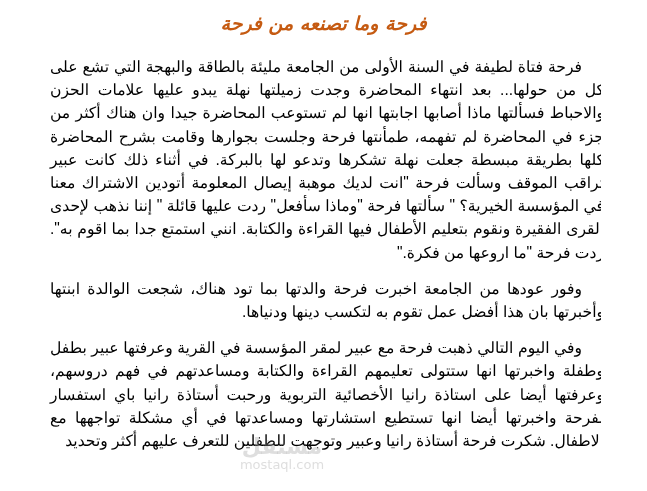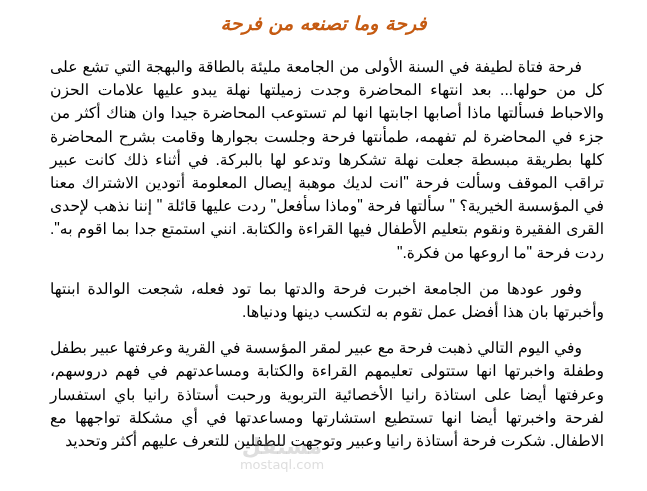--- a/index.html
+++ b/index.html
@@ -14,21 +14,20 @@
     position: relative;
   }
   .page {
     position: absolute;
     left: 0;
     top: 0;
     width: 601px;
     height: 491px;
     overflow: hidden;
     direction: rtl;
-    padding-left: 20px;
   }
   .title {
     position: absolute;
     top: 8px;
     left: 0;
     width: 647px;
     text-align: center;
     font-family: "DejaVu Serif", serif;
     font-weight: bold;
     font-style: italic;
@@ -75,21 +74,21 @@
   }
 </style>
 </head>
 <body>
 
 <div class="page">
   <div class="title">فرحة وما تصنعه من فرحة</div>
 
   <div class="body-text">
     <p>فرحة فتاة لطيفة في السنة الأولى من الجامعة مليئة بالطاقة والبهجة التي تشع على كل من حولها... بعد انتهاء المحاضرة وجدت زميلتها نهلة يبدو عليها علامات الحزن والاحباط فسألتها ماذا أصابها اجابتها انها لم تستوعب المحاضرة جيدا وان هناك أكثر من جزء في المحاضرة لم تفهمه، طمأنتها فرحة وجلست بجوارها وقامت بشرح المحاضرة كلها بطريقة مبسطة جعلت نهلة تشكرها وتدعو لها بالبركة. في أثناء ذلك كانت عبير تراقب الموقف وسألت فرحة "انت لديك موهبة إيصال المعلومة أتودين الاشتراك معنا في المؤسسة الخيرية؟ " سألتها فرحة "وماذا سأفعل" ردت عليها قائلة " إننا نذهب لإحدى القرى الفقيرة ونقوم بتعليم الأطفال فيها القراءة والكتابة. انني استمتع جدا بما اقوم به". ردت فرحة "ما اروعها من فكرة."</p>
-    <p>وفور عودها من الجامعة اخبرت فرحة والدتها بما تود فعله، شجعت الوالدة ابنتها وأخبرتها بان هذا أفضل عمل تقوم به لتكسب دينها ودنياها.</p>
+    <p>وفور عودها من الجامعة اخبرت فرحة والدتها بما تود هناك، شجعت الوالدة ابنتها وأخبرتها بان هذا أفضل عمل تقوم به لتكسب دينها ودنياها.</p>
     <p>وفي اليوم التالي ذهبت فرحة مع عبير لمقر المؤسسة في القرية وعرفتها عبير بطفل وطفلة واخبرتها انها ستتولى تعليمهم القراءة والكتابة ومساعدتهم في فهم دروسهم، وعرفتها أيضا على استاذة رانيا الأخصائية التربوية ورحبت أستاذة رانيا باي استفسار لفرحة واخبرتها أيضا انها تستطيع استشارتها ومساعدتها في أي مشكلة تواجهها مع الاطفال. شكرت فرحة أستاذة رانيا وعبير وتوجهت للطفلين للتعرف عليهم أكثر وتحديد</p>
   </div>
 
   <div class="watermark">
     <div class="wm-logo">مستقل</div>
     <div class="wm-site">mostaql.com</div>
   </div>
 </div>
 
 </body></html>

